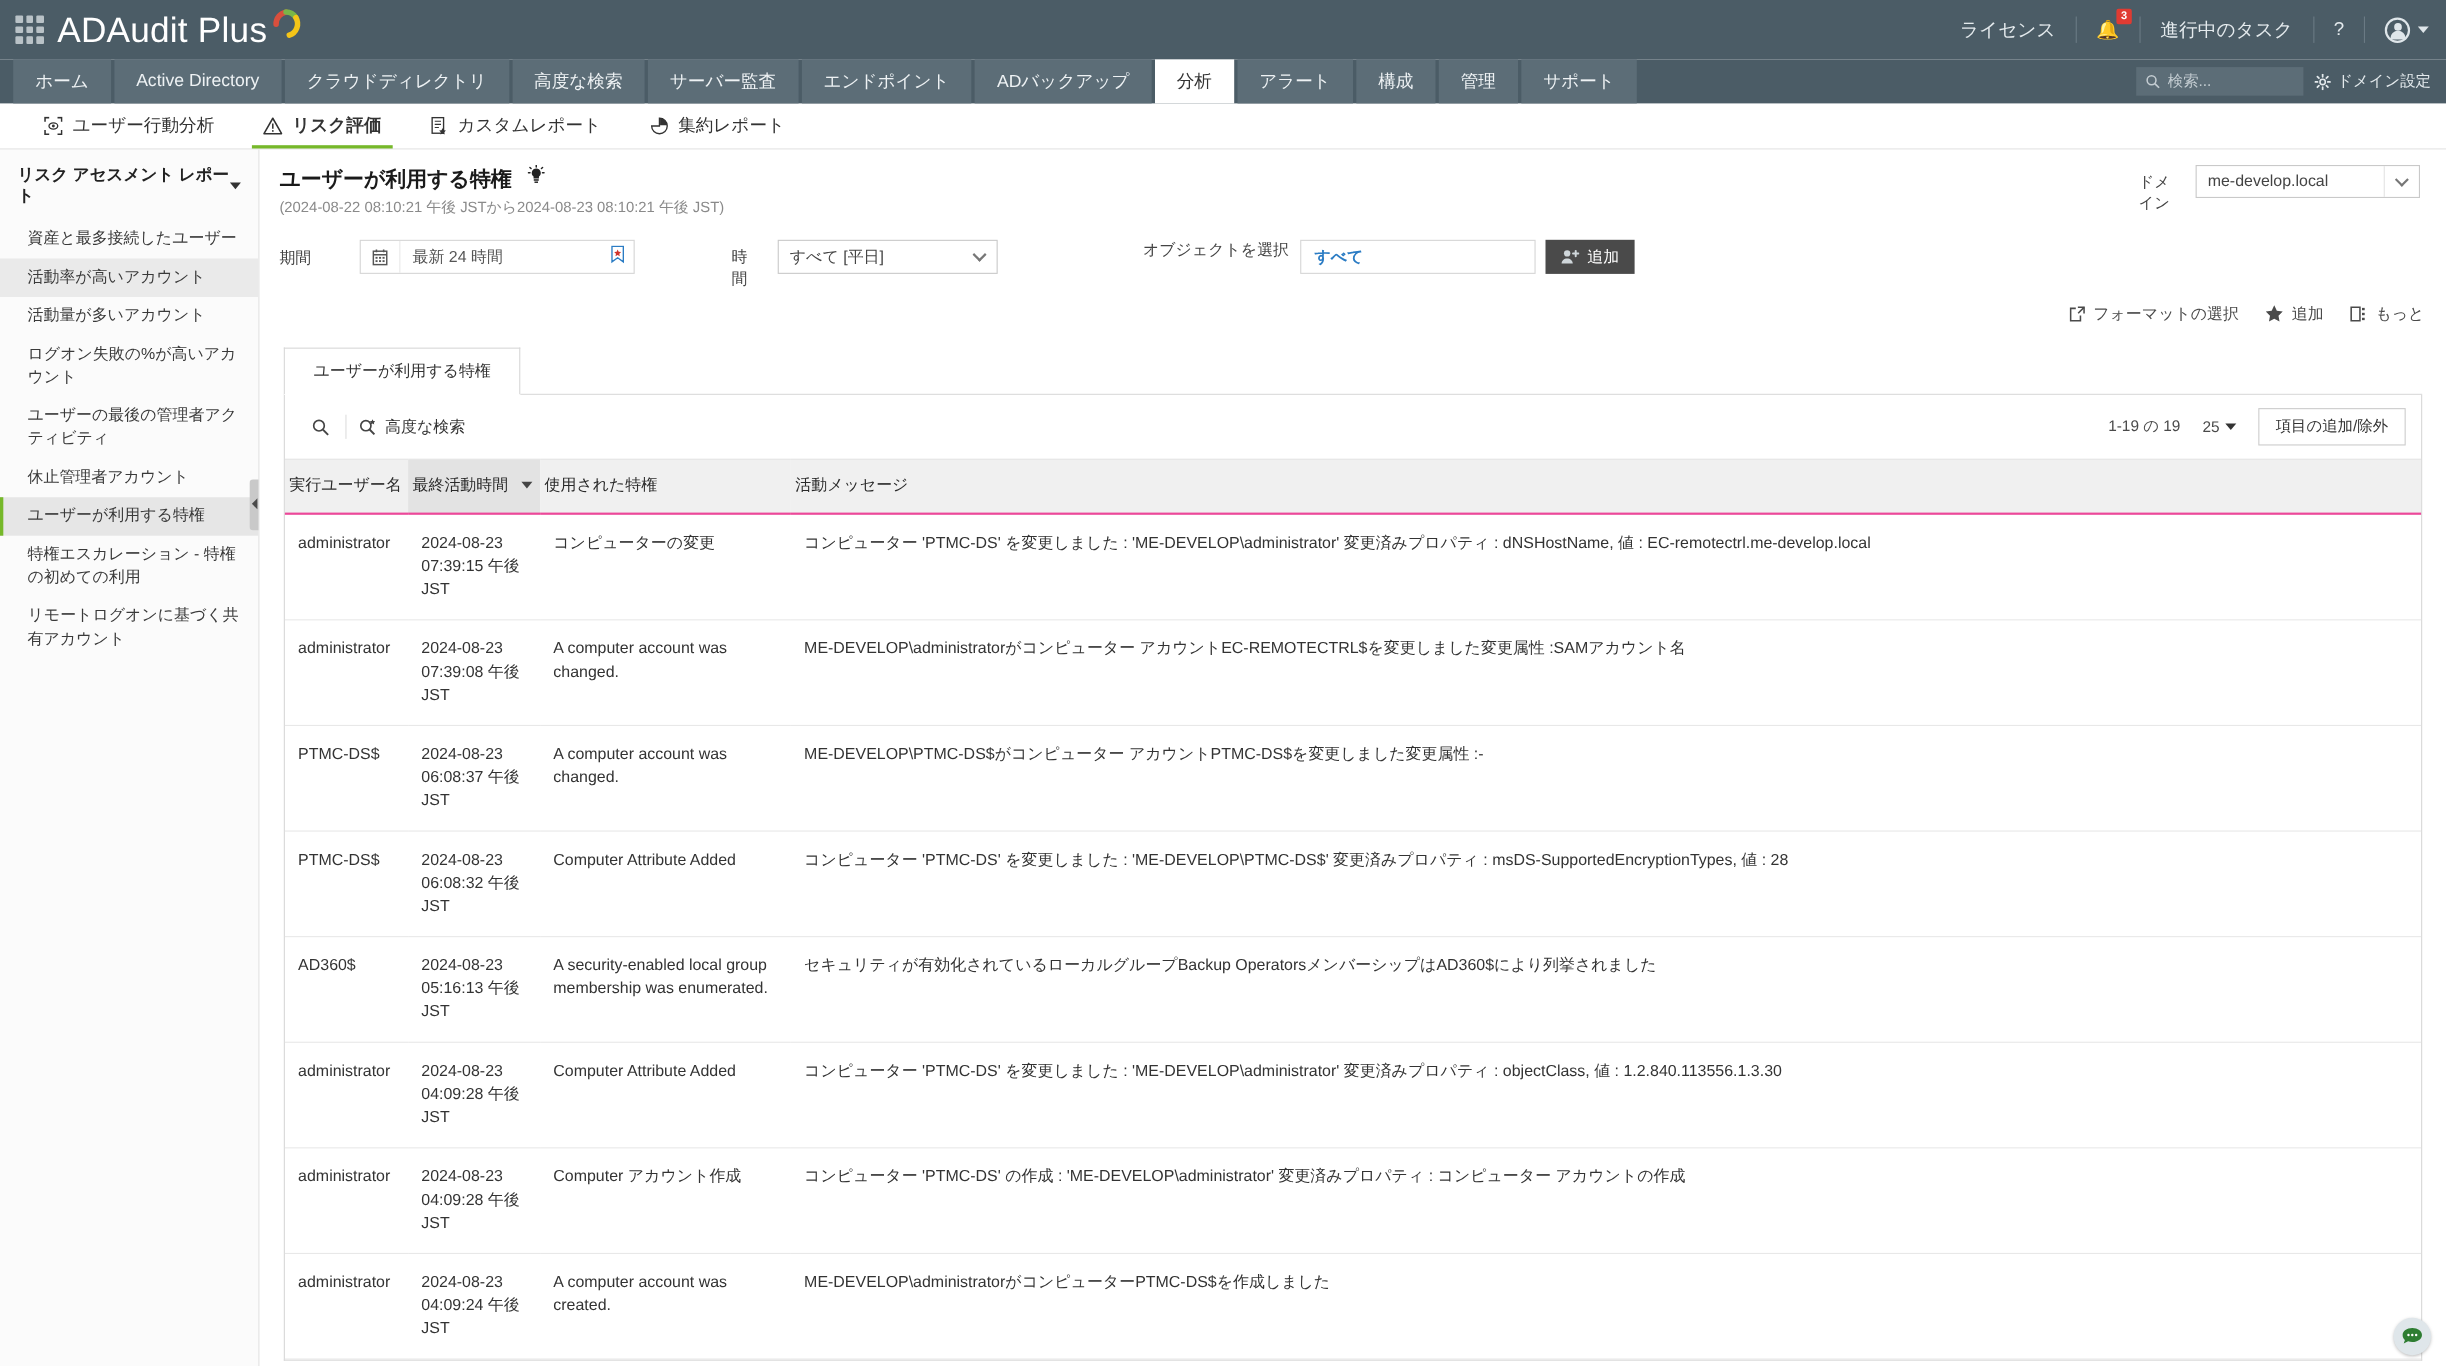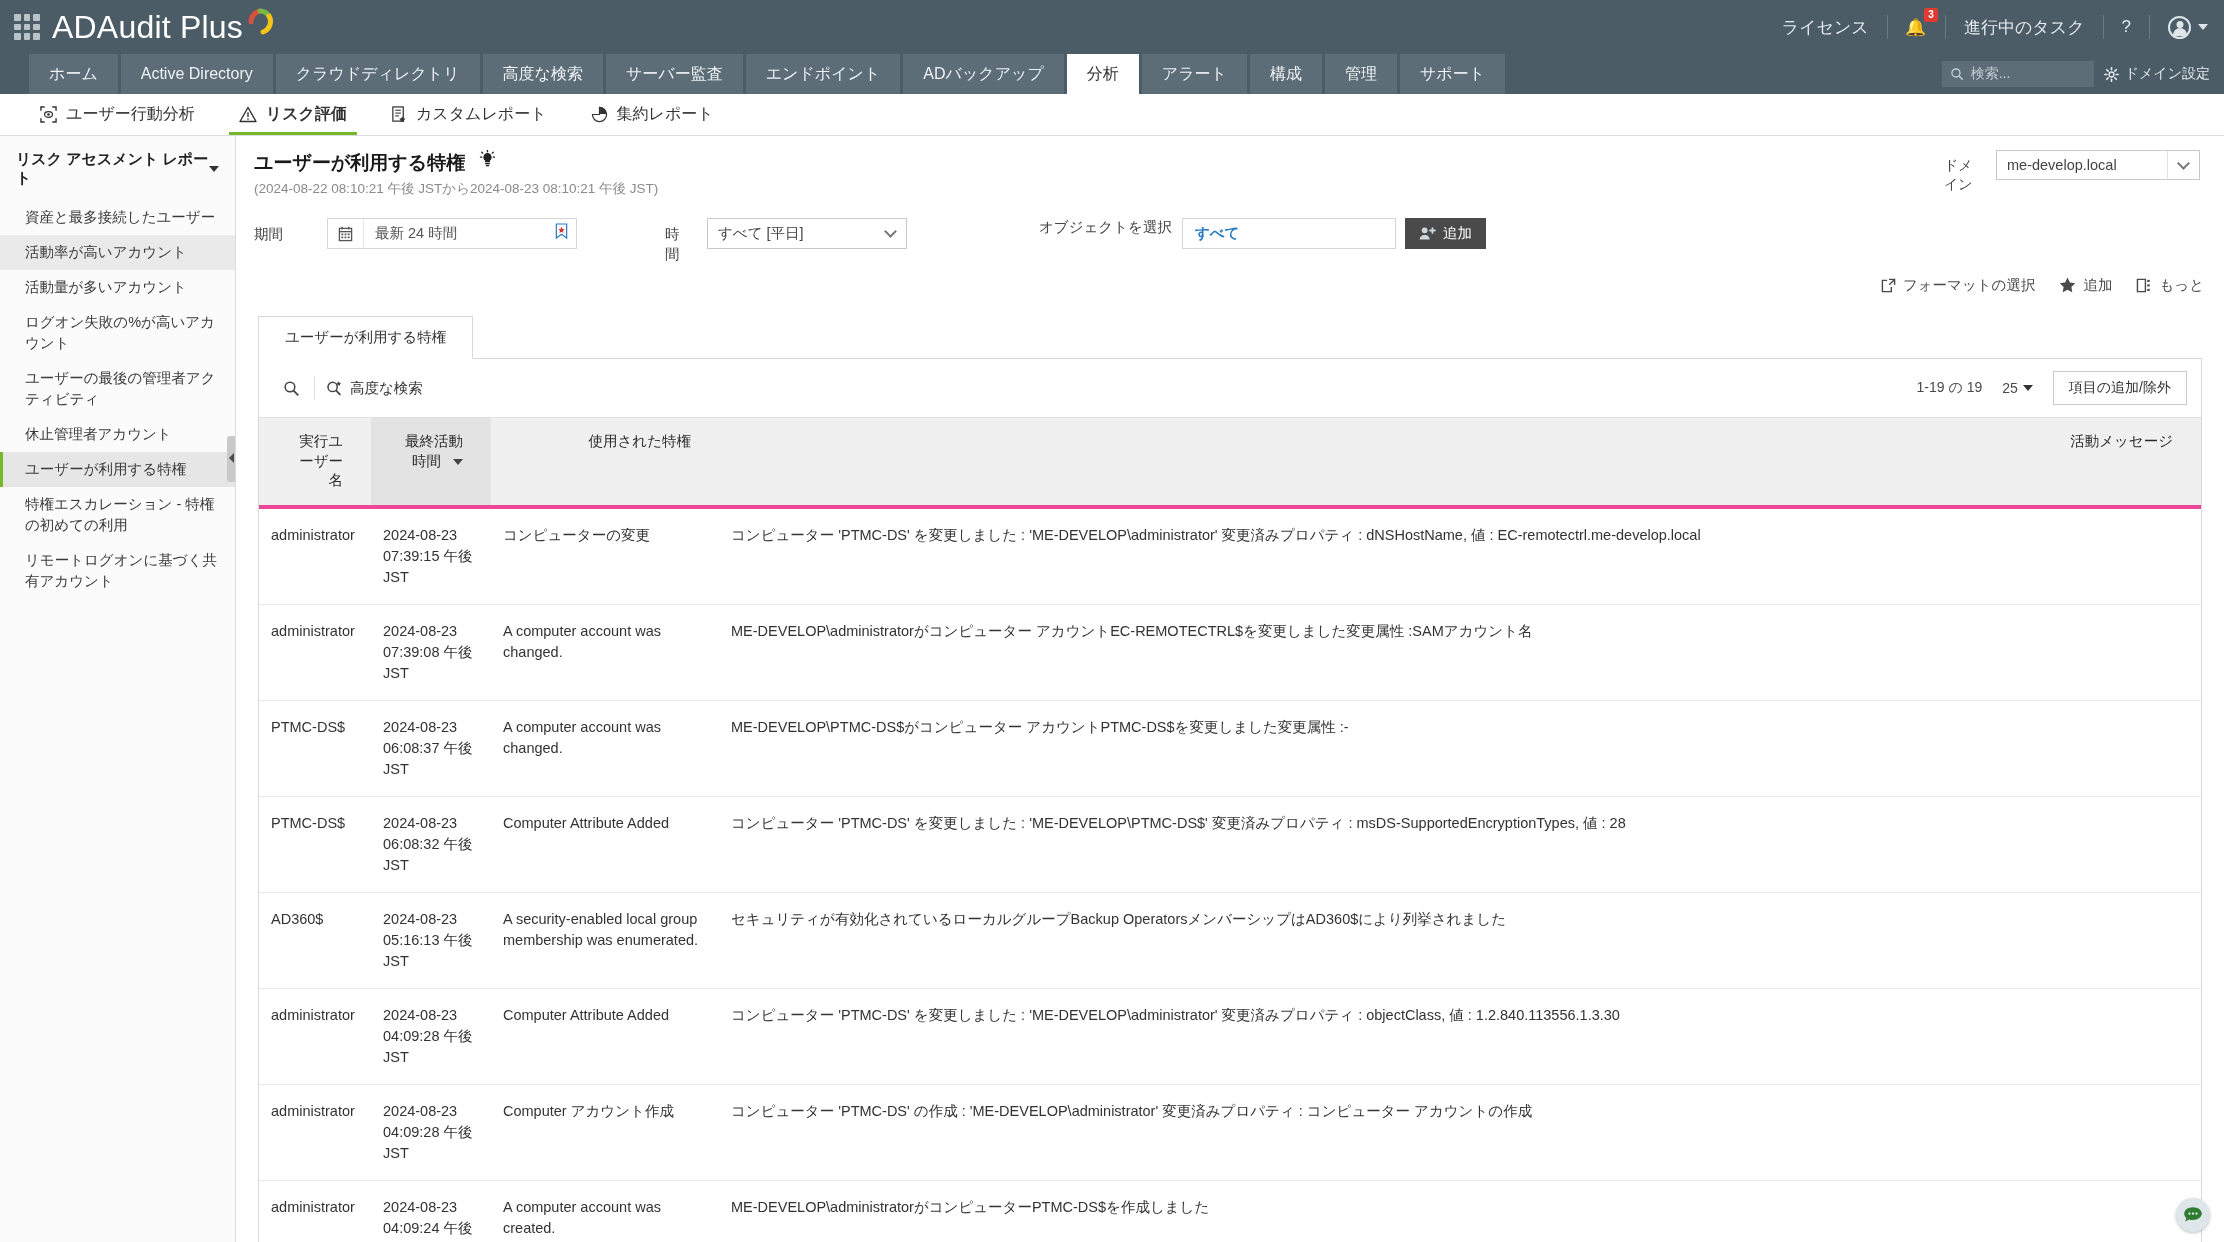--- a/index.html
+++ b/index.html
@@ -58,21 +58,21 @@
     background: #dfe6ea; bottom: 1px; left: 50%; transform: translateX(-50%);
   }
   .caret-down-sm {
     width: 0; height: 0; border-left: 5px solid transparent;
     border-right: 5px solid transparent; border-top: 6px solid #dfe6ea;
   }
 
   
   .tabrow {
     height: 40px; background: #4b5c66; display: flex; align-items: stretch;
-    padding-left: 29px; position: relative;
+    padding-left: 12px; position: relative;
   }
   .tab {
     background: #5c6d77; color: #eef2f4; font-size: 16px;
     display: flex; align-items: center; justify-content: center;
     padding: 0 20px; margin-right: 3px; cursor: pointer; white-space: nowrap;
   }
   .tab.active { background: #ffffff; color: #333333; }
   .tabrow-right {
     margin-left: auto; display: flex; align-items: center; padding-right: 14px; gap: 10px;
   }
@@ -237,23 +237,23 @@
   .pg-count { font-size: 14px; color: #4a4a4a; }
   .pg-size { font-size: 14px; color: #4a4a4a; display: flex; align-items: center; gap: 5px; cursor: pointer; }
   .col-btn {
     border: 1px solid #cccccc; background: #fff; font-size: 14px; color: #333;
     padding: 7px 15px; cursor: pointer; white-space: nowrap;
   }
 
   
   table.rpt { width: 100%; border-collapse: collapse; table-layout: fixed; }
   table.rpt thead th {
-    background: #f0f0f0; text-align: right; font-size: 14.5px; font-weight: normal;
-    color: #2b2b2b; padding: 14px 28px; vertical-align: top; border-top: 1px solid #e2e2e2;
-    border-bottom: 4px solid #ec4899; cursor: pointer; line-height: 1.35;
+    background: #f0f0f0; text-align: left; font-size: 14.5px; font-weight: normal;
+    color: #2b2b2b; padding: 14px 4px; vertical-align: top; border-top: 1px solid #e2e2e2;
+    border-bottom: 2px solid #ec4899; cursor: pointer; line-height: 1.35;
   }
   table.rpt thead th.sorted { background: #e3e3e3; }
   table.rpt thead th .sort-caret {
     display: inline-block; margin-left: 8px; width: 0; height: 0;
     border-left: 5px solid transparent; border-right: 5px solid transparent;
     border-top: 6px solid #444; vertical-align: middle;
   }
   table.rpt tbody td {
     font-size: 14.5px; color: #333; padding: 16px 12px; vertical-align: top;
     border-bottom: 1px solid #e8e8e8; line-height: 1.45; word-wrap: break-word;

